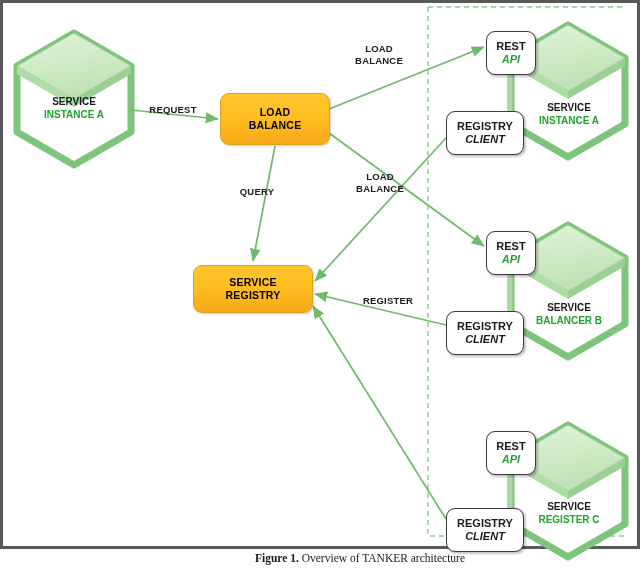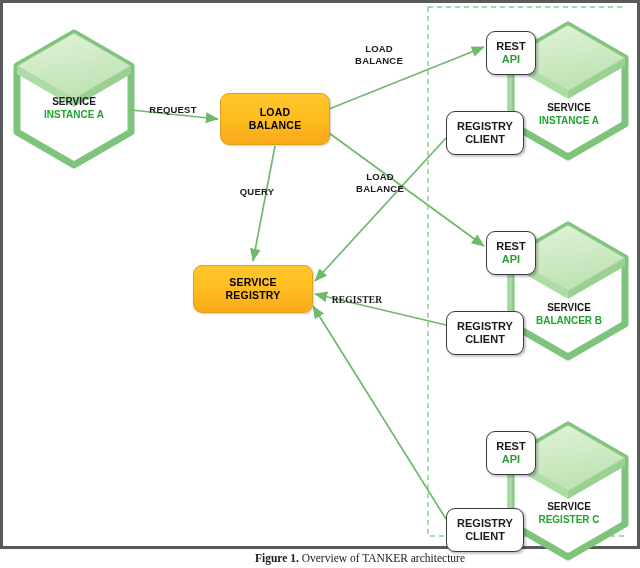--- a/index.html
+++ b/index.html
@@ -30,21 +30,21 @@
   }
   
   .white-box{
     position:absolute;box-sizing:border-box;
     border:1.6px solid #3a3a3a;border-radius:9px;background:#fff;
     display:flex;flex-direction:column;align-items:center;justify-content:center;
     text-align:center;font-weight:bold;font-size:11px;line-height:13.5px;
     box-shadow:1.5px 1.5px 2px rgba(0,0,0,.22);
   }
   .white-box .l1{color:#1a1a1a;}
-  .white-box .l2{color:#1a1a1a;}
+  .white-box .l2{color:#1a1a1a;font-style:italic;}
   .white-box.rest .l2{color:#2e9b35;}
 
   
   .cube-label{
     position:absolute;text-align:center;font-weight:bold;
     font-size:10px;line-height:13px;pointer-events:none;
   }
   .cube-label .t1{color:#1a1a1a;display:block;}
   .cube-label .t2{color:#21a32b;display:block;}
 
@@ -211,21 +211,21 @@
 
     <div class="edge-label" style="left:337px;top:168px;width:80px;">
       <span>LOAD</span><br>
       <span>BALANCE</span>
     </div>
 
     <div class="edge-label" style="left:214px;top:183px;width:80px;">
       <span>QUERY</span>
     </div>
 
-    <div class="edge-label" style="left:313px;top:292px;width:82px;font-family:Liberation Serif, serif;">
+    <div class="edge-label" style="left:344px;top:292px;width:82px;">
       <span>REGISTER</span>
     </div>
 
   </div>
 </div>
 
 <div id="caption">
   <b>Figure 1.</b><span> Overview of TANKER architecture</span>
 </div>
 

